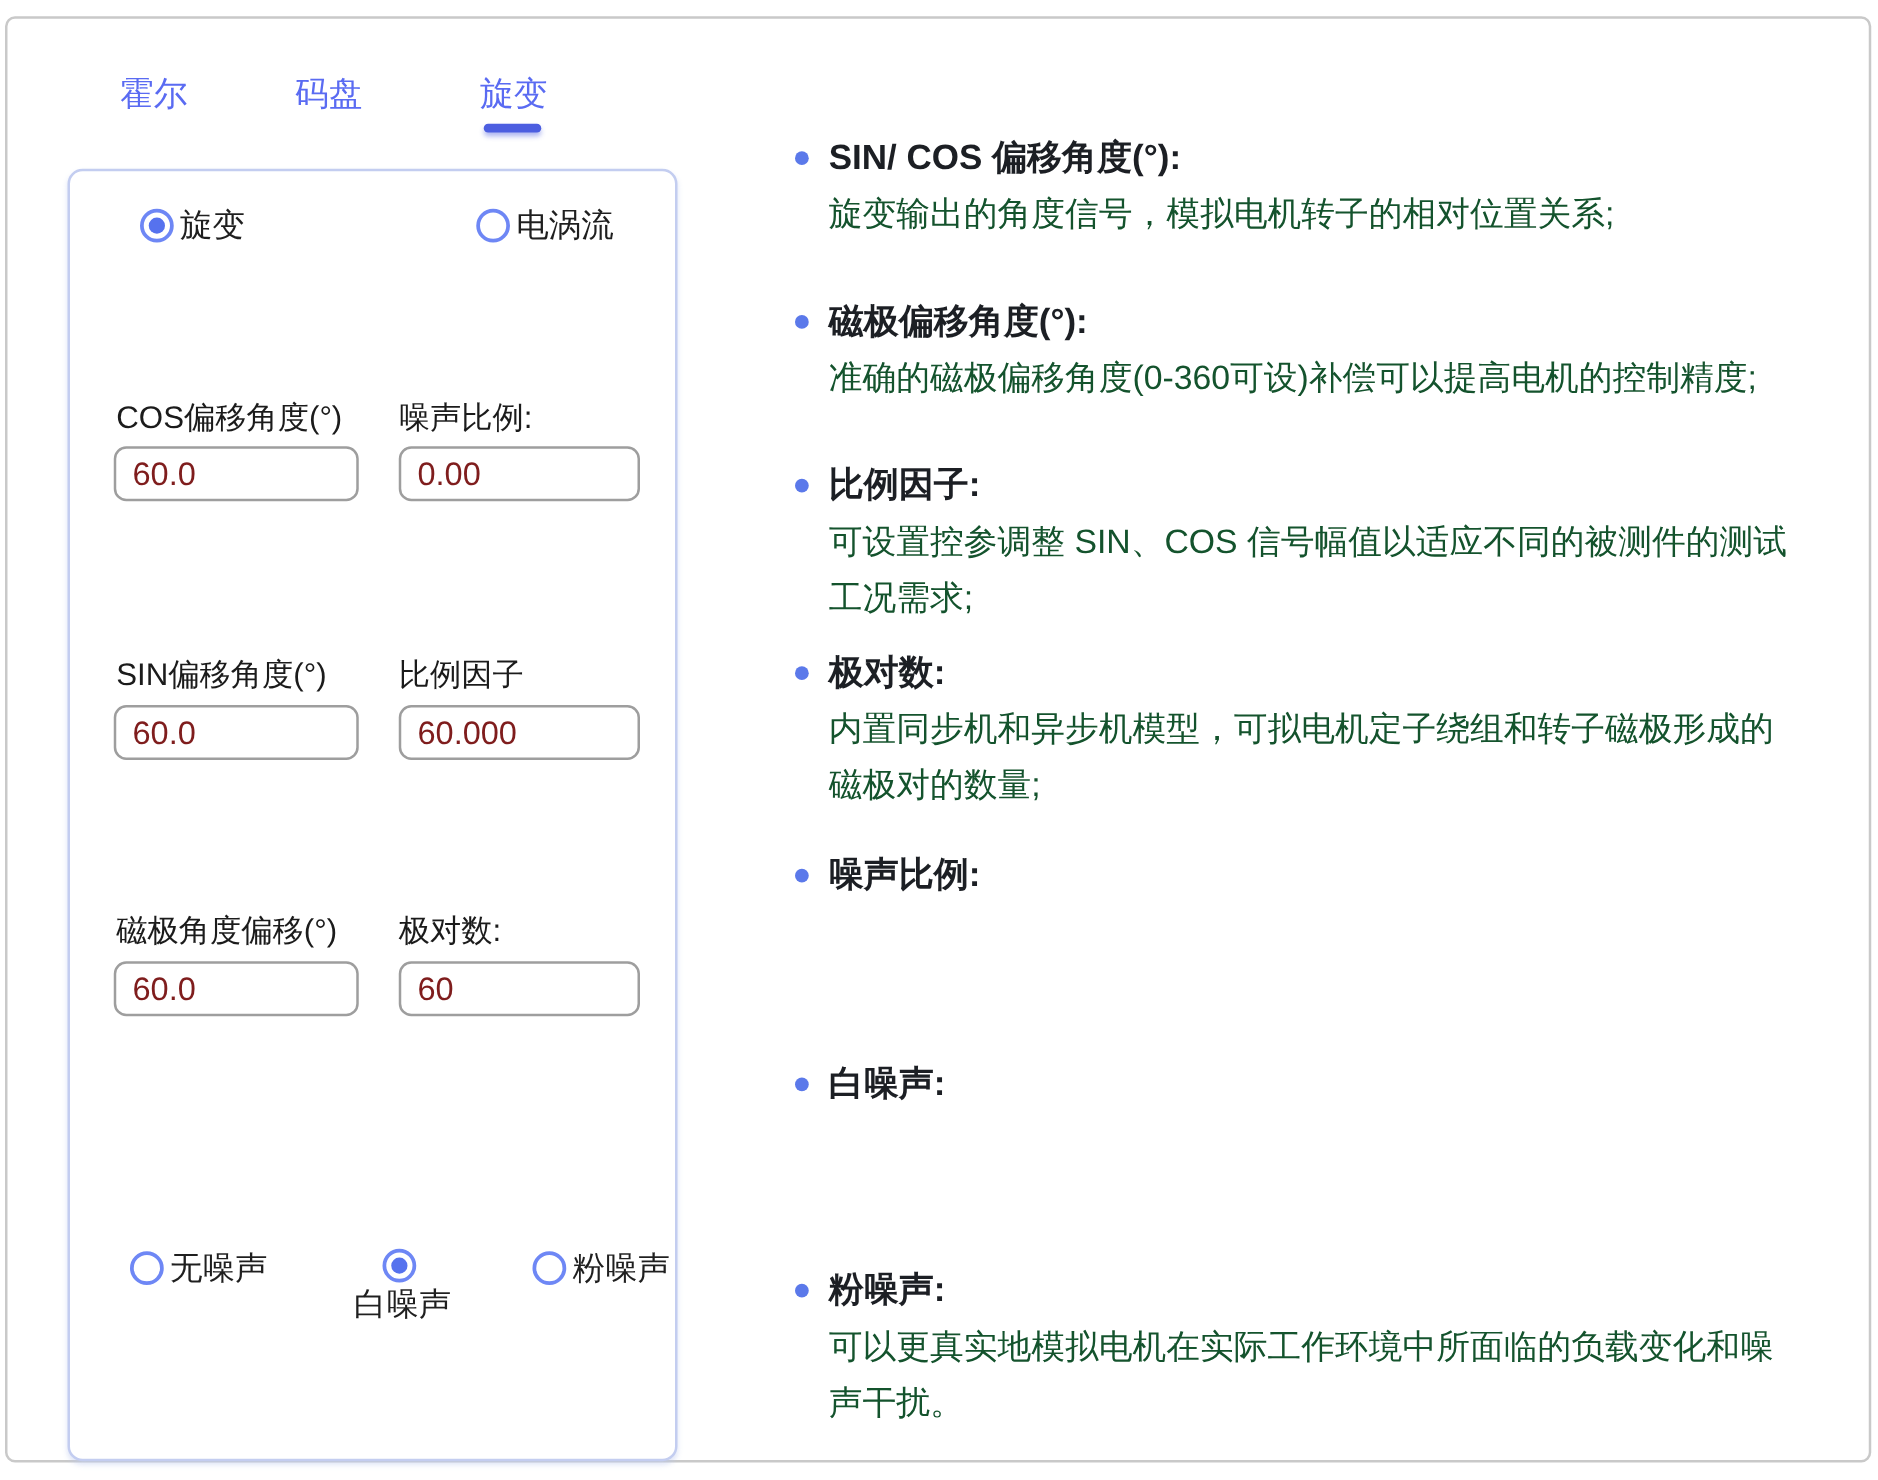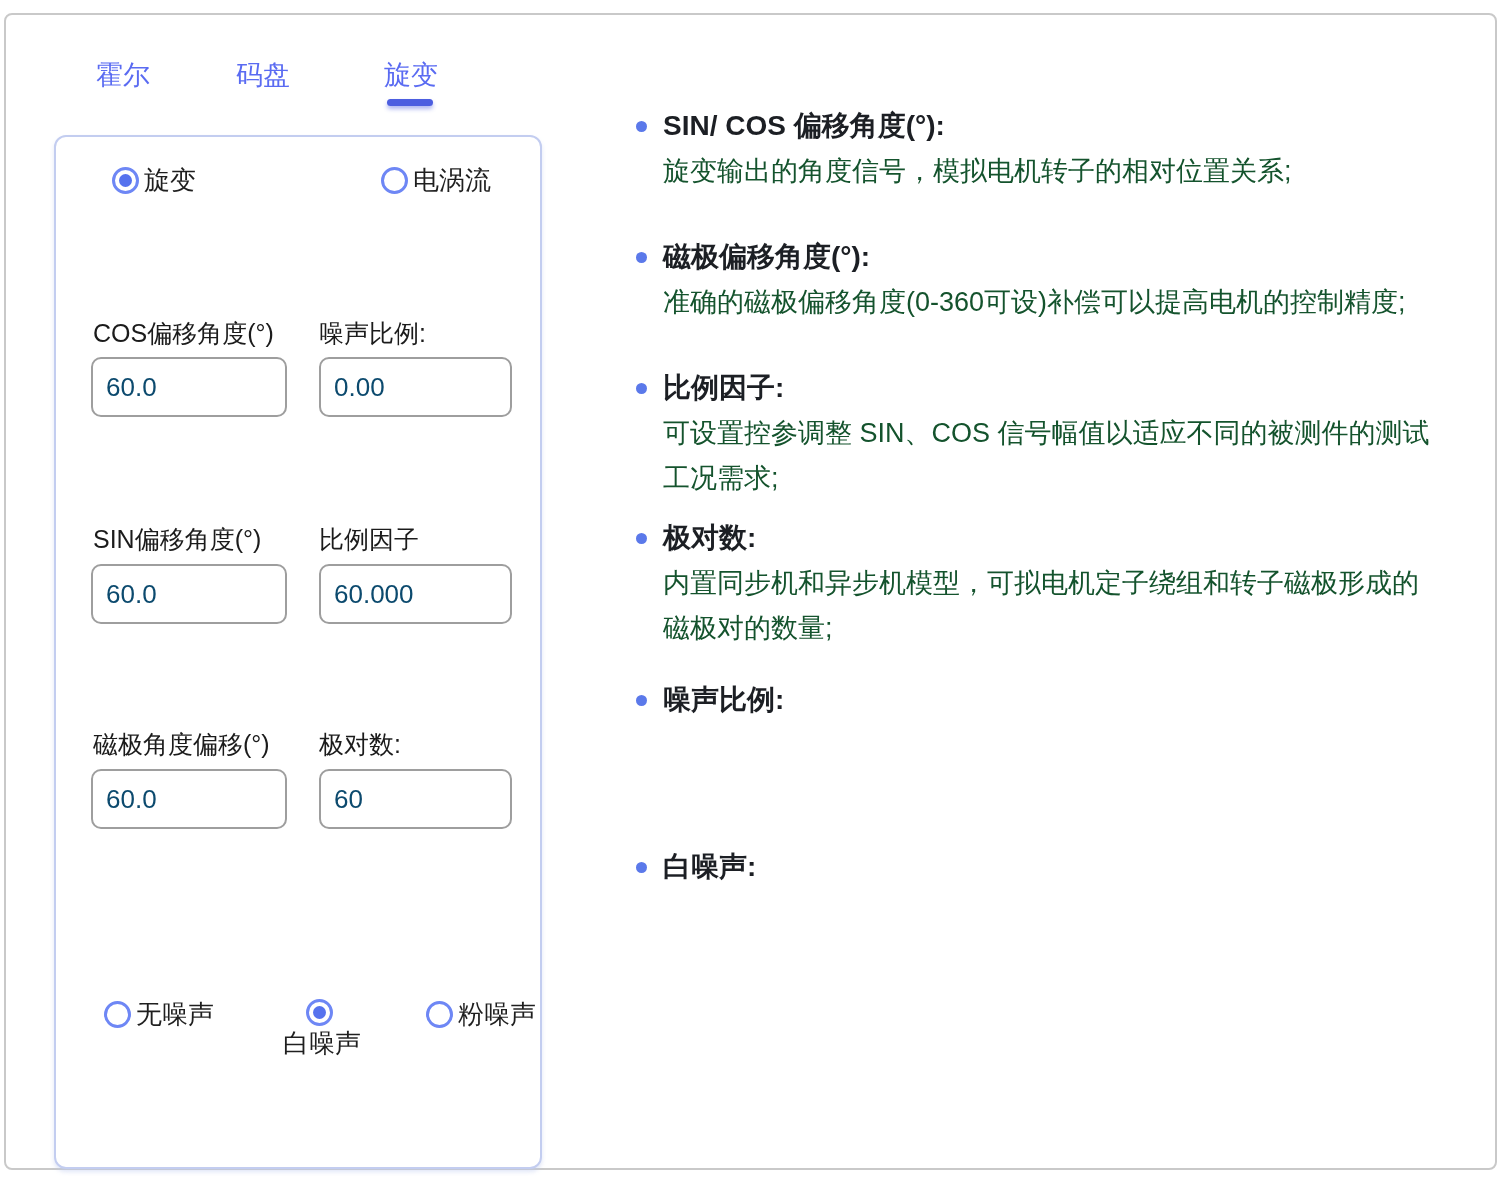--- a/index.html
+++ b/index.html
@@ -19,22 +19,22 @@
     border:2px solid #c3cdf0; border-radius:12px; background:#fff;
     box-shadow:0 3px 4px rgba(186,199,238,.45); }
   .radio-item { position:absolute; display:flex; align-items:center; height:30px; cursor:pointer; }
   .radio { width:27px; height:27px; border:3px solid #6e87f5; border-radius:50%;
     background:#fff; position:relative; flex:0 0 auto; }
   .radio.checked::after { content:""; position:absolute; left:50%; top:50%;
     width:13px; height:13px; margin:-6.5px 0 0 -6.5px; border-radius:50%; background:#5672ee; }
   .radio-label { margin-left:5px; font-size:26px; color:#1f1f1f; white-space:nowrap; }
 
   .fld-label { position:absolute; font-size:25px; color:#1b1b1b; white-space:nowrap; }
-  .fld-input { position:absolute; width:196px; height:60px; border:2px solid #9e9e9e;
-    border-radius:10px; padding:0 0 0 13px; font-size:26px; color:#0c4a6e;
+  .fld-input { position:absolute; width:196px; height:44px; border:2px solid #9e9e9e;
+    border-radius:10px; padding:0 0 0 13px; font-size:26px; color:#7f1d1d;
     font-family:inherit; background:#fff; outline:none; }
 
   
   .desc-item { position:absolute; left:630px; width:850px; }
   .desc-dot { position:absolute; left:0; top:15px; width:11px; height:11px;
     border-radius:50%; background:#5b79ea; }
   .desc-title { margin-left:27px; font-size:28px; font-weight:700; color:#1c1f24; line-height:40px; }
   .desc-body { margin-left:27px; margin-top:3px; font-size:27px; color:#14532d;
     line-height:45px; white-space:pre-line; }
 </style>
@@ -111,14 +111,20 @@
 磁极对的数量;</div>
   </div>
   <div class="desc-item" style="top:665px;">
     <span class="desc-dot"></span>
     <div class="desc-title">噪声比例:</div>
   </div>
   <div class="desc-item" style="top:832px;">
     <span class="desc-dot"></span>
     <div class="desc-title">白噪声:</div>
   </div>
+  <div class="desc-item" style="top:997px;">
+    <span class="desc-dot"></span>
+    <div class="desc-title">粉噪声:</div>
+    <div class="desc-body">可以更真实地模拟电机在实际工作环境中所面临的负载变化和噪
+声干扰。</div>
+  </div>
 
 </div>
 
 </body></html>

